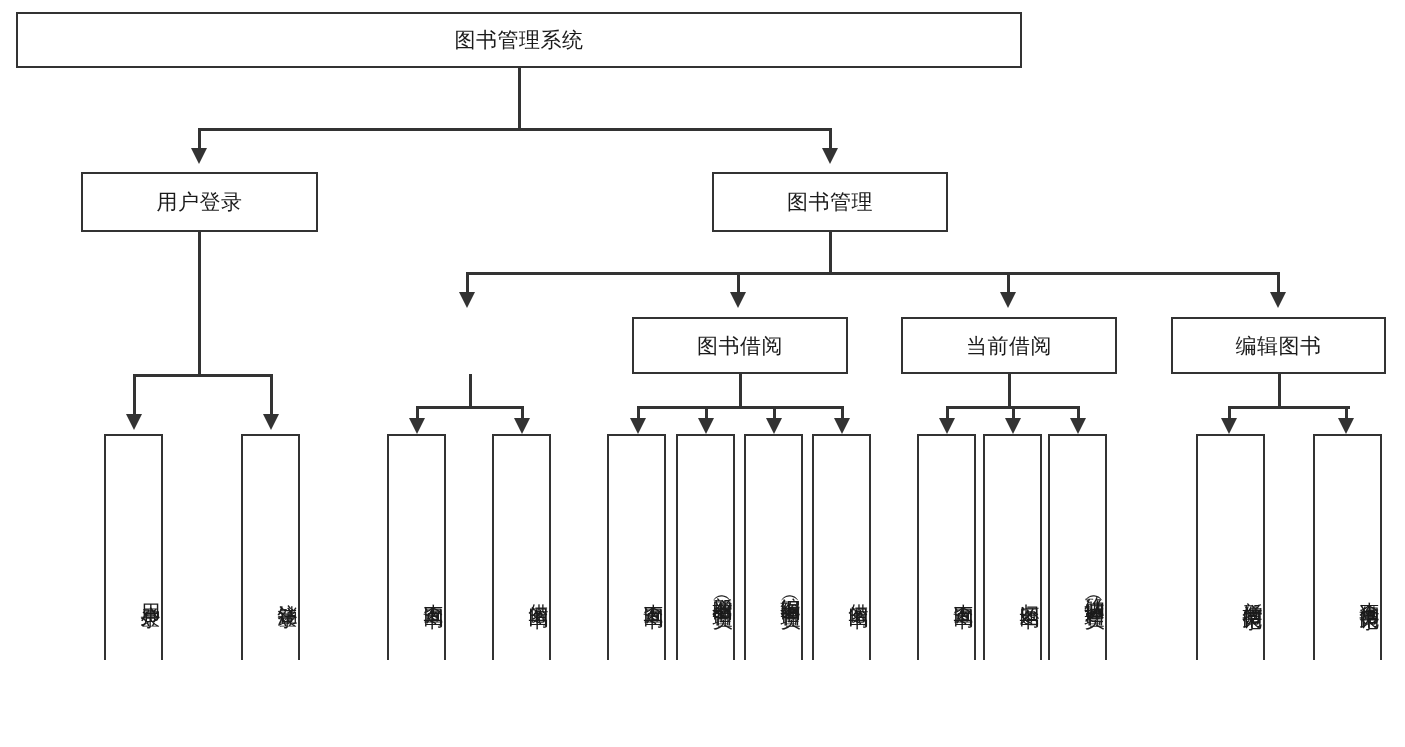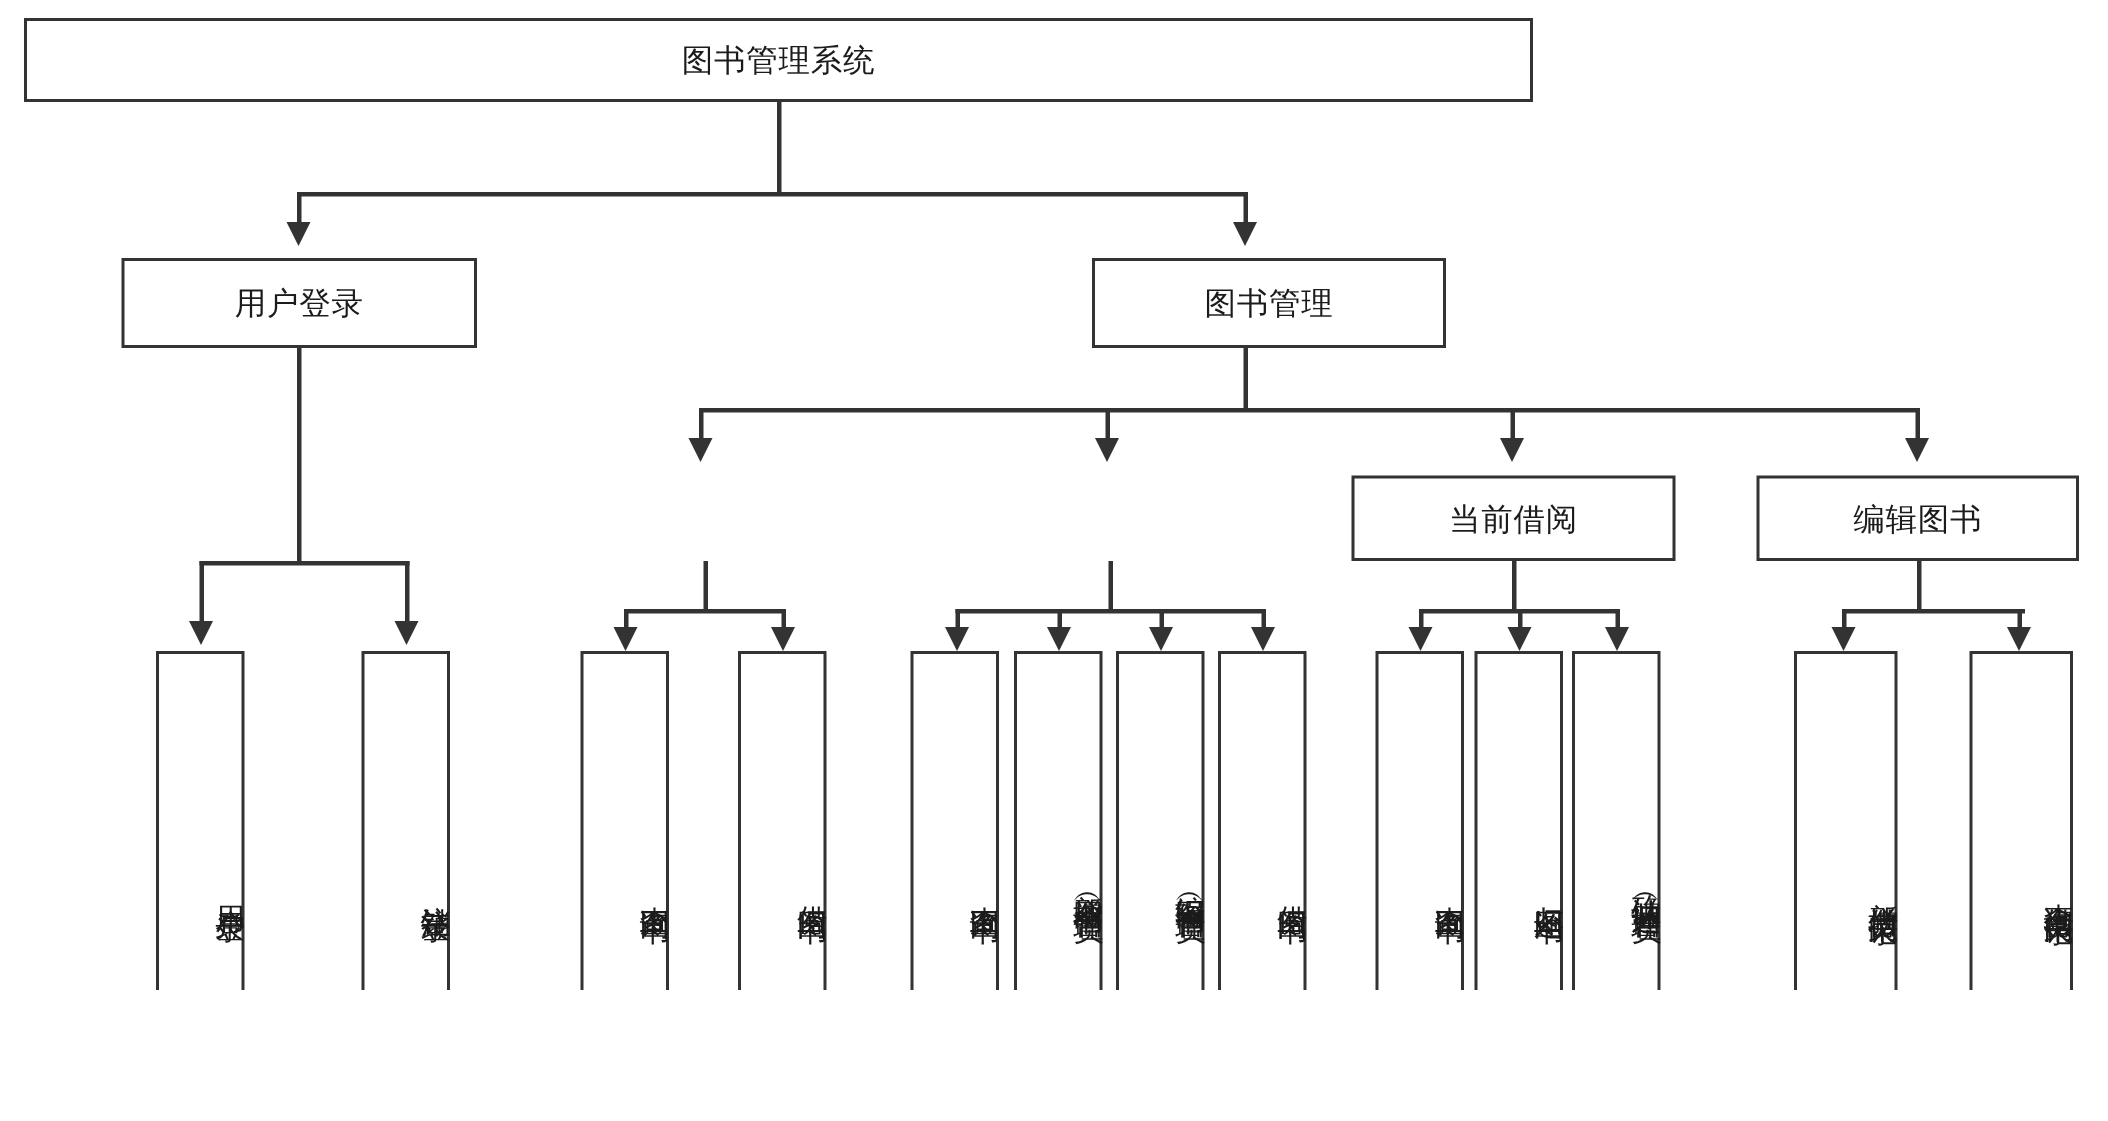--- a/index.html
+++ b/index.html
@@ -9,21 +9,20 @@
   }
   body {
     font-family: "DejaVu Sans", "Liberation Sans", sans-serif;
   }
   #canvas {
     position: relative;
     width: 1405px;
     height: 660px;
     background: #ffffff;
     overflow: hidden;
-    font-family: Liberation Mono, monospace;
   }
   .node {
     position: absolute;
     box-sizing: border-box;
     border: 2px solid #333333;
     background: #ffffff;
     display: flex;
     align-items: center;
     justify-content: center;
     color: #1b1b1b;
@@ -85,21 +84,21 @@
   <div class="conn h" style="left:198px; top:128px; width:633px;"></div>
   <div class="conn v" style="left:198px; top:128px; height:22px;"></div>
   <div class="arrow" style="left:191px; top:148px;"></div>
   <div class="conn v" style="left:829px; top:128px; height:22px;"></div>
   <div class="arrow" style="left:822px; top:148px;"></div>
 
   <div class="node horiz" style="left:81px; top:172px; width:237px; height:60px;">
     <span class="label">用户登录</span>
   </div>
 
-  <div class="node horiz" style="left:728px; top:172px; width:236px; height:60px;justify-content:center;">
+  <div class="node horiz" style="left:712px; top:172px; width:236px; height:60px;justify-content:center;">
     <span class="label">图书管理</span>
   </div>
 
   <div class="conn v" style="left:198px; top:232px; height:142px;"></div>
   <div class="conn h" style="left:133px; top:374px; width:140px;"></div>
   <div class="conn v" style="left:133px; top:374px; height:42px;"></div>
   <div class="arrow" style="left:126px; top:414px;"></div>
   <div class="conn v" style="left:270px; top:374px; height:42px;"></div>
   <div class="arrow" style="left:263px; top:414px;"></div>
 
@@ -107,20 +106,23 @@
   <div class="conn h" style="left:466px; top:272px; width:814px;"></div>
   <div class="conn v" style="left:466px; top:272px; height:22px;"></div>
   <div class="arrow" style="left:459px; top:292px;"></div>
   <div class="conn v" style="left:737px; top:272px; height:22px;"></div>
   <div class="arrow" style="left:730px; top:292px;"></div>
   <div class="conn v" style="left:1007px; top:272px; height:22px;"></div>
   <div class="arrow" style="left:1000px; top:292px;"></div>
   <div class="conn v" style="left:1277px; top:272px; height:22px;"></div>
   <div class="arrow" style="left:1270px; top:292px;"></div>
 
+  <div class="node horiz" style="left:632px; top:317px; width:216px; height:57px;">
+    <span class="label">图书借阅</span>
+  </div>
   <div class="node horiz" style="left:901px; top:317px; width:216px; height:57px;">
     <span class="label">当前借阅</span>
   </div>
   <div class="node horiz" style="left:1171px; top:317px; width:215px; height:57px;">
     <span class="label">编辑图书</span>
   </div>
 
   <div class="conn v" style="left:469px; top:374px; height:32px;"></div>
   <div class="conn h" style="left:416px; top:406px; width:108px;"></div>
   <div class="conn v" style="left:416px; top:406px; height:14px;"></div>

